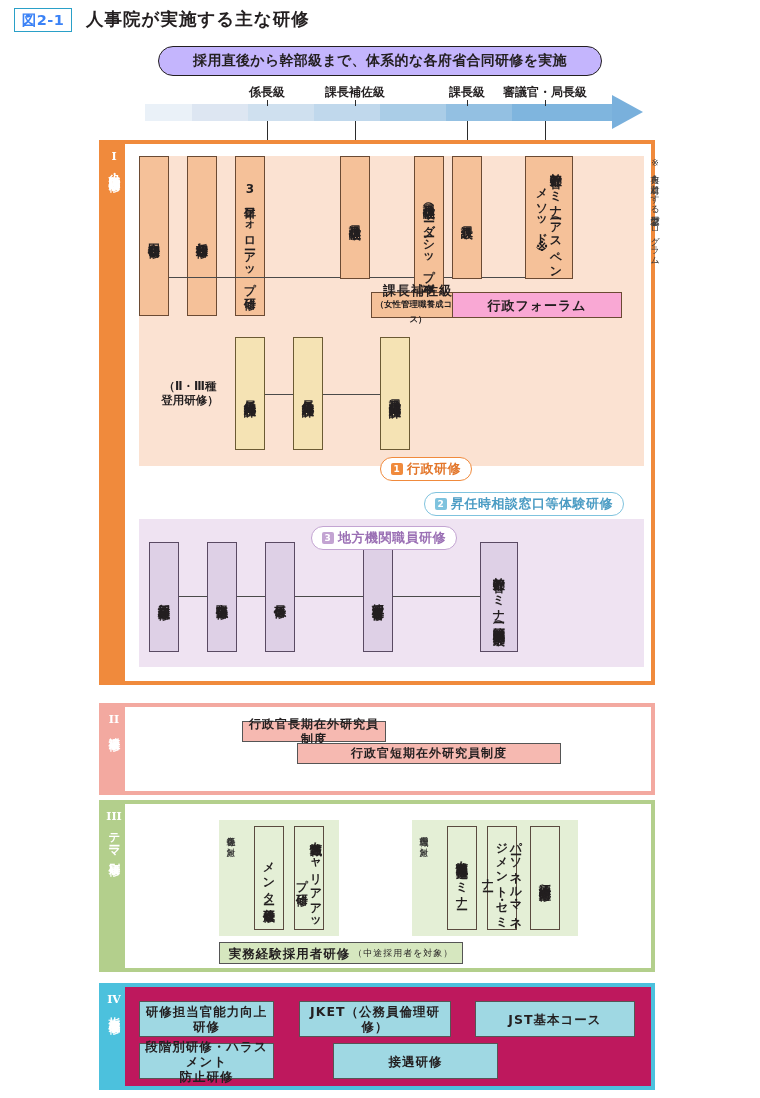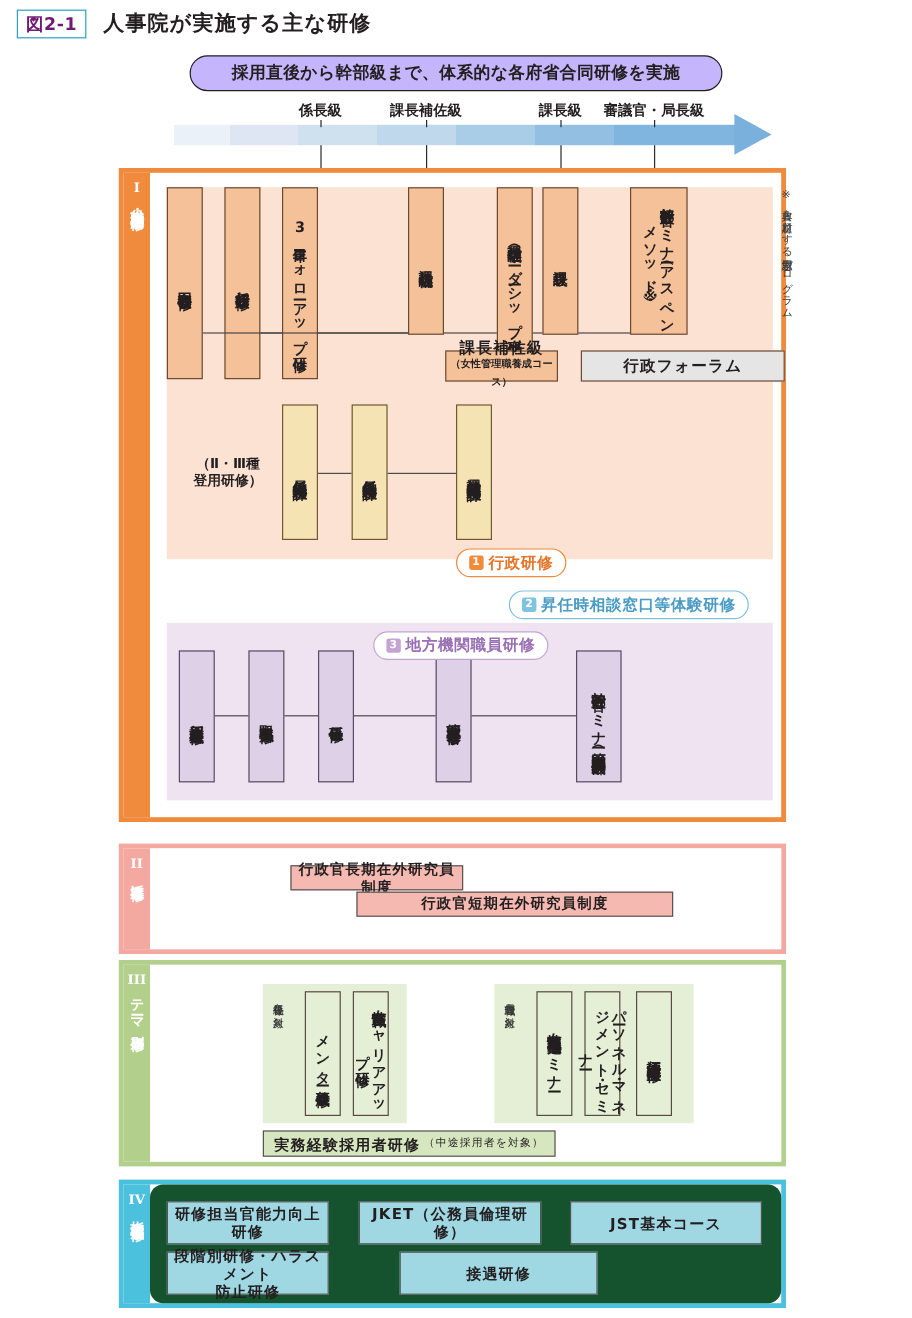--- a/index.html
+++ b/index.html
@@ -6,21 +6,21 @@
   body{
     width:760px;height:1098px;position:relative;
     font-family:"DejaVu Sans","Liberation Sans",sans-serif;
     color:#231f20;overflow:hidden;
   }
   .abs{position:absolute;box-sizing:border-box;}
 
   
   #fig-badge{
     left:14px;top:8px;width:58px;height:24px;
-    border:1.5px solid #2aa0c8;color:#701a75;
+    border:1.5px solid #2aa0c8;color:#3b82f6;
     font-size:14.5px;font-weight:700;letter-spacing:.5px;
     display:flex;align-items:center;justify-content:center;
   }
   #page-title{
     left:86px;top:7px;font-size:17.5px;font-weight:700;color:#231f20;letter-spacing:1px;
   }
 
   
   #banner{
     left:158px;top:46px;width:444px;height:30px;
@@ -78,21 +78,21 @@
   }
   .vbox.o{background:#f5c199;border-color:#6b4a33;}
   .vbox.y{background:#f5e3b4;border-color:#6b5a33;}
   .vbox.p{background:#ded0e6;border-color:#5a4a63;}
 
   .hbox{
     border:1.2px solid #5a4a3f;
     display:flex;align-items:center;justify-content:center;
     font-size:13px;font-weight:700;letter-spacing:1px;text-align:center;line-height:15px;
   }
-  .hbox.o{background:#e5e5e5;border-color:#6b4a33;margin-left:32px;}
+  .hbox.o{background:#f9a8d4;border-color:#6b4a33;}
   .hbox.o2{background:#f5c199;border-color:#6b4a33;flex-direction:column;}
   .hbox.o2 .sub{font-size:8.5px;letter-spacing:0;margin-top:-1px;}
   .hbox.pk{background:#f6b9b1;border-color:#555;}
   .hbox.gn{background:#d6e7bf;border-color:#555;}
   .hbox.cy{background:#9fd8e3;border-color:#555;}
 
   .conn{position:absolute;background:#4a4a4a;height:1.2px;}
 
   .sidenote{
     position:absolute;writing-mode:vertical-rl;text-orientation:upright;
@@ -129,21 +129,21 @@
   #sec3-inner{left:22px;top:0;right:0;bottom:0;background:#fff;}
   .grp-green{position:absolute;background:#e4efd6;}
   .vlabel{
     position:absolute;writing-mode:vertical-rl;text-orientation:upright;
     font-size:9px;line-height:11px;letter-spacing:0;color:#333;font-weight:400;
   }
 
   
   #sec4{left:99px;top:983px;width:556px;height:107px;border:4px solid #4cc1dd;}
   #sec4 .sec-rail{background:#4cc1dd;}
-  #sec4-inner{left:22px;top:0;right:0;bottom:0;background:#14532d;border-radius:11px;}
+  #sec4-inner{left:22px;top:0;right:0;bottom:0;background:#be185d;}
 </style>
 </head>
 <body>
 
 <div class="abs" id="fig-badge">
   <span>図2-1</span>
 </div>
 <div class="abs" id="page-title">人事院が実施する主な研修</div>
 
 <div class="abs" id="banner">

